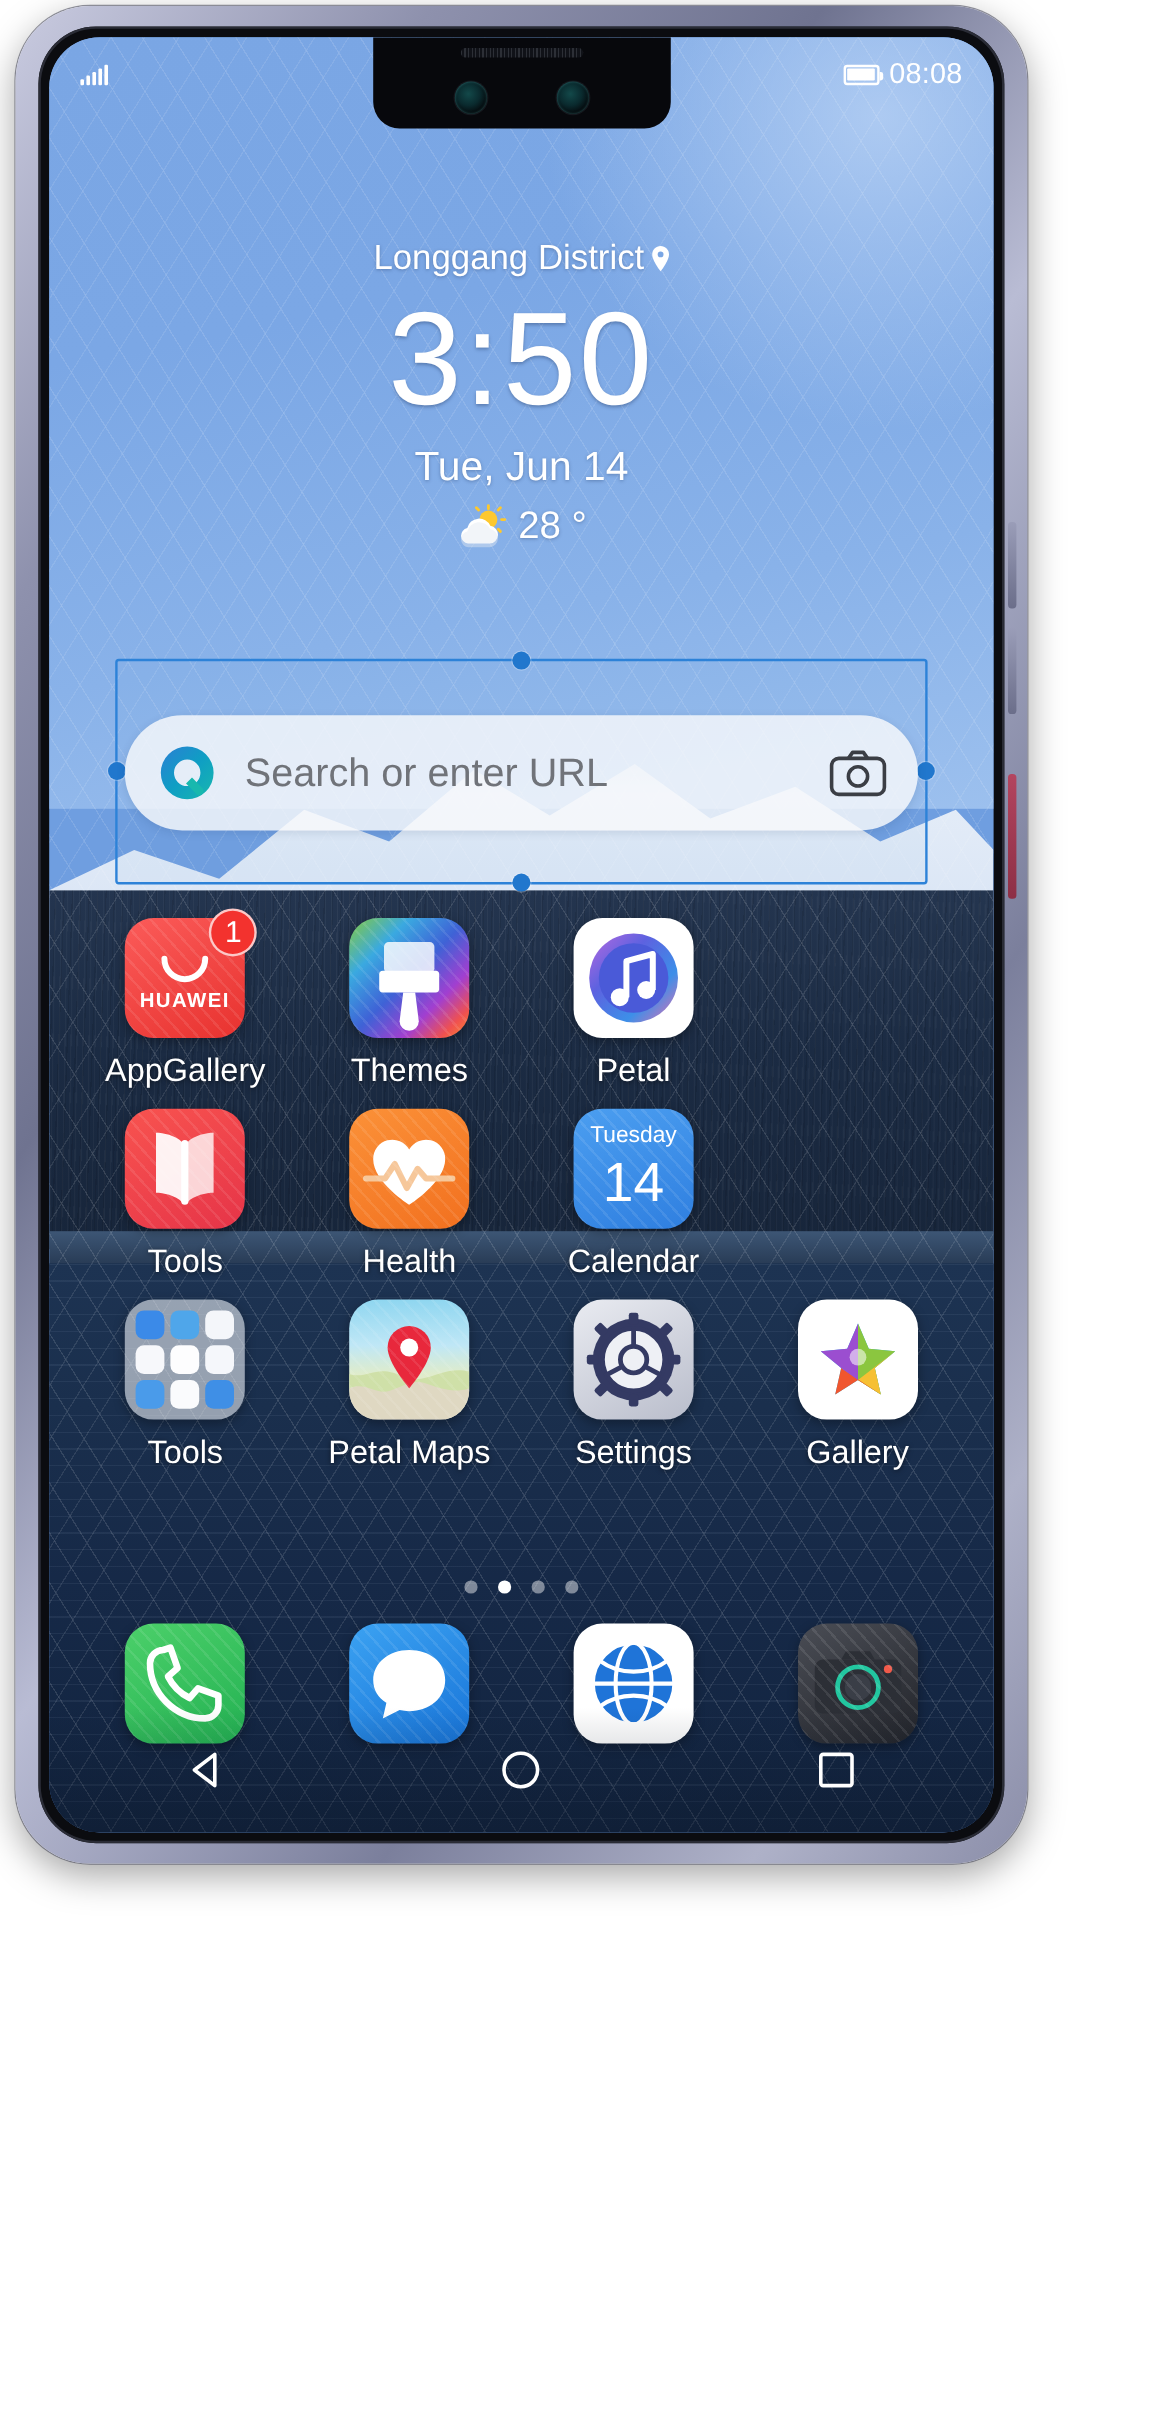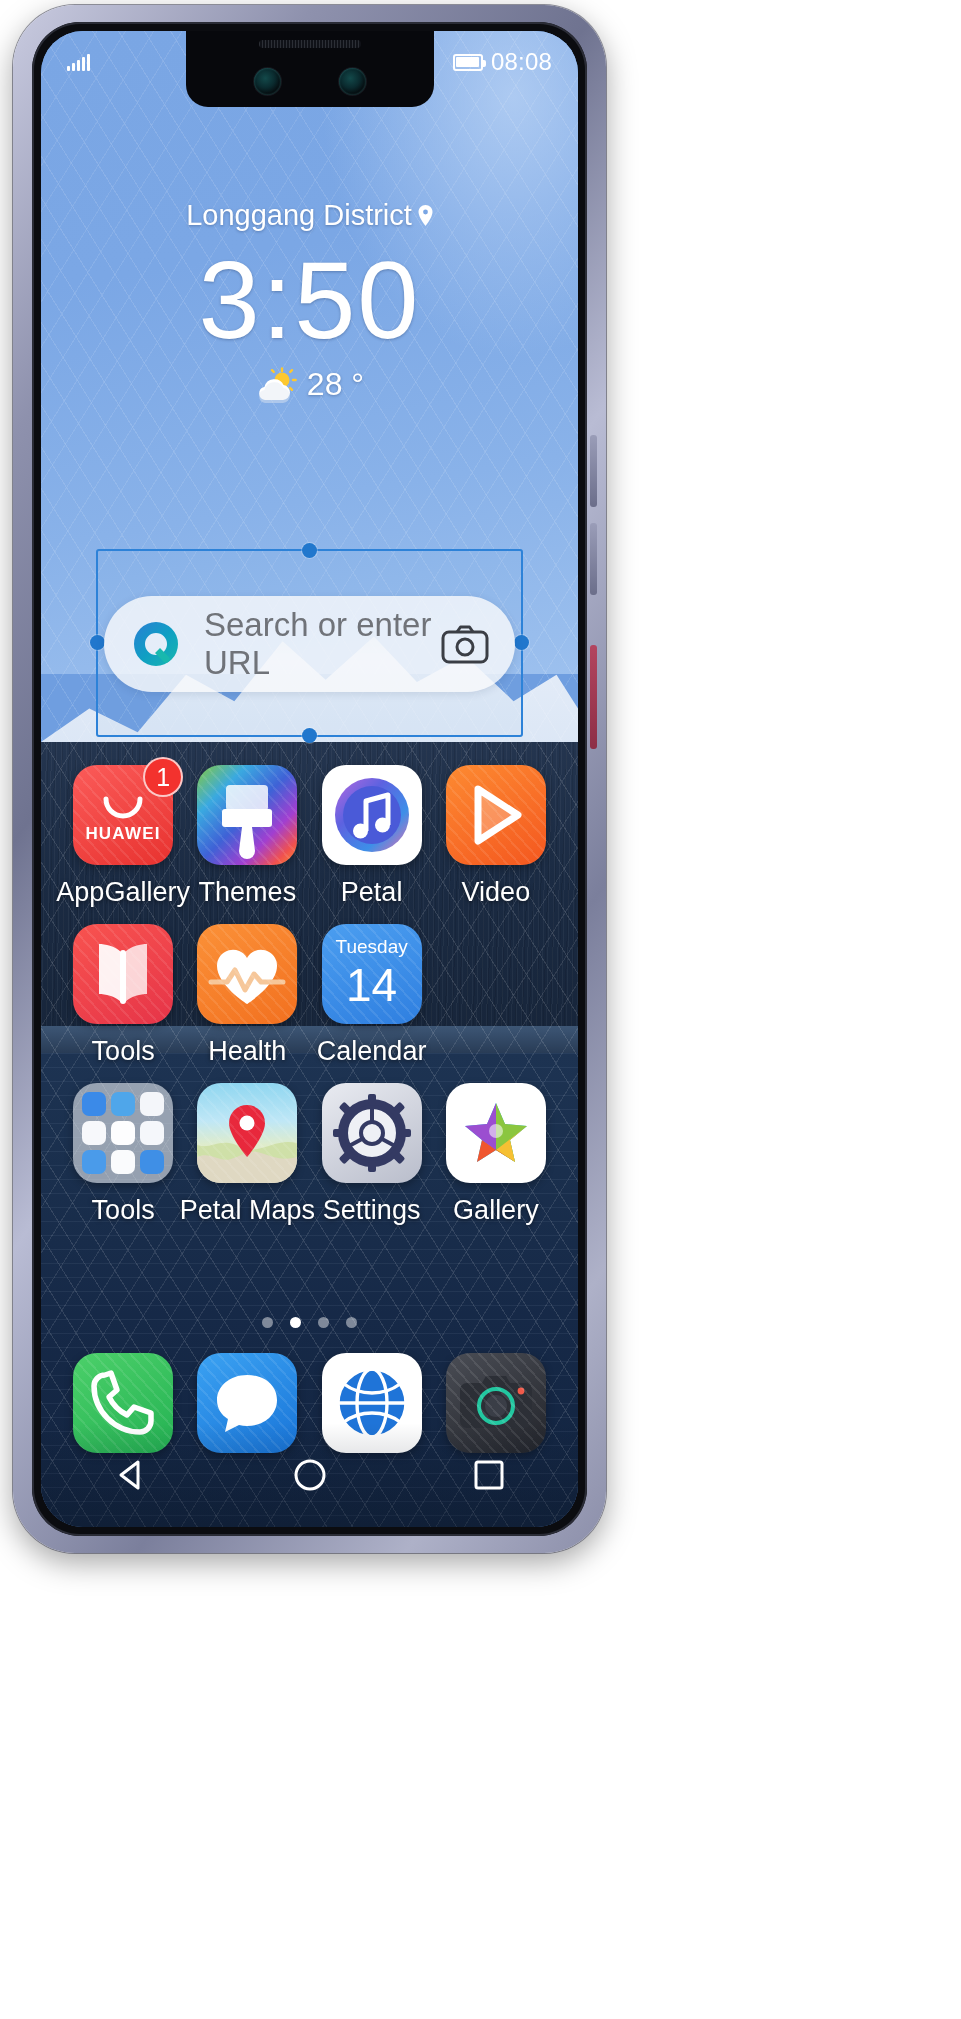--- a/index.html
+++ b/index.html
@@ -4,21 +4,21 @@
 <style>
   * { margin:0; padding:0; box-sizing:border-box; }
   html,body{ background:#ffffff; }
   body{
     width:961px; height:2019px; position:relative; overflow:hidden;
     font-family:"Liberation Sans", sans-serif;
   }
 
   
   #phone-frame{
-    position:absolute; left:13px; top:5px; width:593px; height:1548px;
+    position:absolute; left:13px; top:5px; width:843px; height:1548px;
     border-radius:62px;
     background:linear-gradient(125deg,#c9cbe0 0%,#8e91ad 18%,#6f7390 35%,#b9bcd4 52%,#7b7f9c 72%,#aeb1c8 88%,#8b8ea9 100%);
     box-shadow:0 0 0 1px rgba(60,62,80,.55), 0 10px 30px rgba(0,0,0,.35);
   }
   #phone-bezel{
     position:absolute; left:19px; top:17px; right:19px; bottom:17px;
     border-radius:48px; background:#0b0c10;
     box-shadow:inset 0 0 0 2px #2a2c36;
   }
   #screen{
@@ -232,20 +232,21 @@
         <div id="location-row">
           <span>Longgang District</span>
           <span id="location-pin">
             <svg width="15" height="21" viewBox="0 0 15 21">
               <path d="M7.5 0C3.6 0 .5 3.1.5 7c0 5.2 7 14 7 14s7-8.8 7-14c0-3.9-3.1-7-7-7z" fill="#ffffff"></path>
               <circle cx="7.5" cy="7" r="2.4" fill="#7aa6e4"></circle>
             </svg>
           </span>
         </div>
         <div id="big-clock">3:50</div>
+        <div id="date-text">Tue, Jun 14</div>
         <div id="weather-row">
           <span id="weather-icon">
             <svg width="46" height="34" viewBox="0 0 46 34">
               <circle cx="27" cy="12" r="7.5" fill="#fdc82f"></circle>
               <g stroke="#fdc82f" stroke-width="2.4" stroke-linecap="round">
                 <line x1="27" y1="0.5" x2="27" y2="3"></line>
                 <line x1="38" y1="12" x2="40.6" y2="12"></line>
                 <line x1="35.2" y1="4" x2="37" y2="2.2"></line>
                 <line x1="35.2" y1="20" x2="37" y2="21.8"></line>
                 <line x1="18.8" y1="4" x2="17" y2="2.2"></line>
@@ -334,30 +335,20 @@
                 <circle cx="50" cy="50" r="37" fill="url(#mg)"></circle>
                 <circle cx="50" cy="50" r="29" fill="#4a5ad8"></circle>
                 <path d="M44 66V36l22-6v30" fill="none" stroke="#fff" stroke-width="5" stroke-linejoin="round"></path>
                 <circle cx="38.5" cy="66" r="7.5" fill="#fff"></circle>
                 <circle cx="60.5" cy="60" r="7.5" fill="#fff"></circle>
               </svg>
             </div>
             <div class="app-label">Petal</div>
           </div>
 
-          <div class="app-cell">
-            <div class="app-icon ic-video">
-              <svg width="100" height="100" viewBox="0 0 100 100">
-                <path d="M32 24l40 26-40 26z" fill="none" stroke="#ffffff" stroke-width="7" stroke-linejoin="round"></path>
-                <path d="M32 24l40 26-40 26z" fill="#ffffff" opacity=".25"></path>
-              </svg>
-              <div class="sheen"></div>
-            </div>
-            <div class="app-label">Video</div>
-          </div>
         </div>
 
         <div class="app-row">
 
 
           <div class="app-cell">
             <div class="app-icon ic-books">
               <svg width="100" height="100" viewBox="0 0 100 100">
                 <path d="M48 28c-6-6-16-8-22-8v50c6 0 16 2 22 8z" fill="#ffffff" opacity=".93"></path>
                 <path d="M52 28c6-6 16-8 22-8v50c-6 0-16 2-22 8z" fill="#ffffff" opacity=".78"></path>

